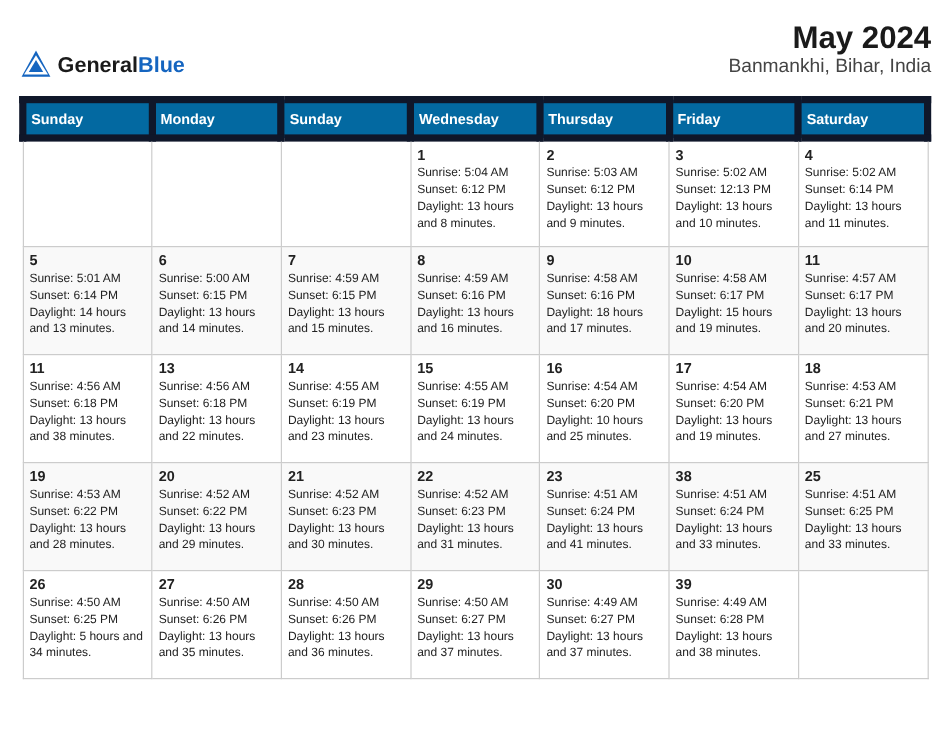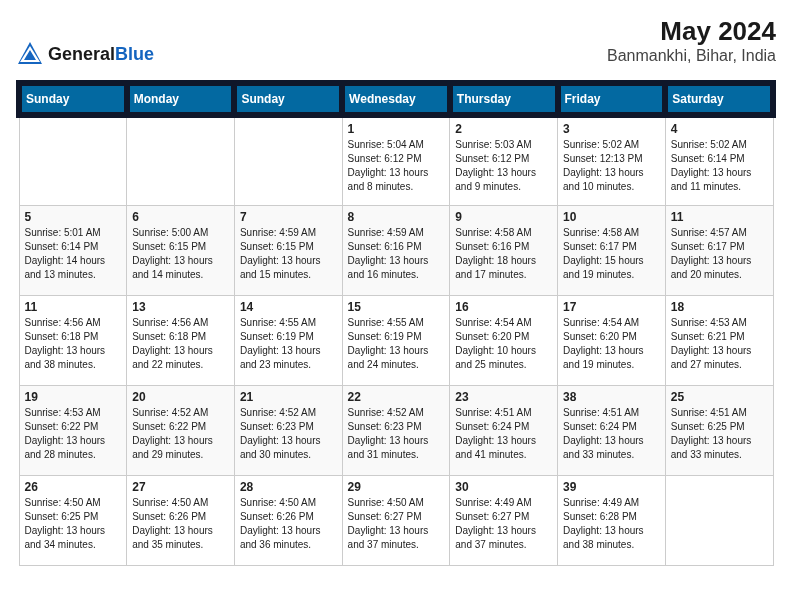--- a/index.html
+++ b/index.html
@@ -324,21 +324,21 @@
           <span>Daylight: 13 hours and 33 minutes.</span>
         </div>
       </td>
       </tr>
       <tr>
         <td>
         <span class="day-num">26</span>
         <div class="day-info">
           <span>Sunrise: 4:50 AM</span><br>
           <span>Sunset: 6:25 PM</span><br>
-          <span>Daylight: 13 hours and 34 minutes.</span>
+          <span>Daylight: 5 hours and 34 minutes.</span>
         </div>
       </td>
         <td>
         <span class="day-num">27</span>
         <div class="day-info">
           <span>Sunrise: 4:50 AM</span><br>
           <span>Sunset: 6:26 PM</span><br>
           <span>Daylight: 13 hours and 35 minutes.</span>
         </div>
       </td>

